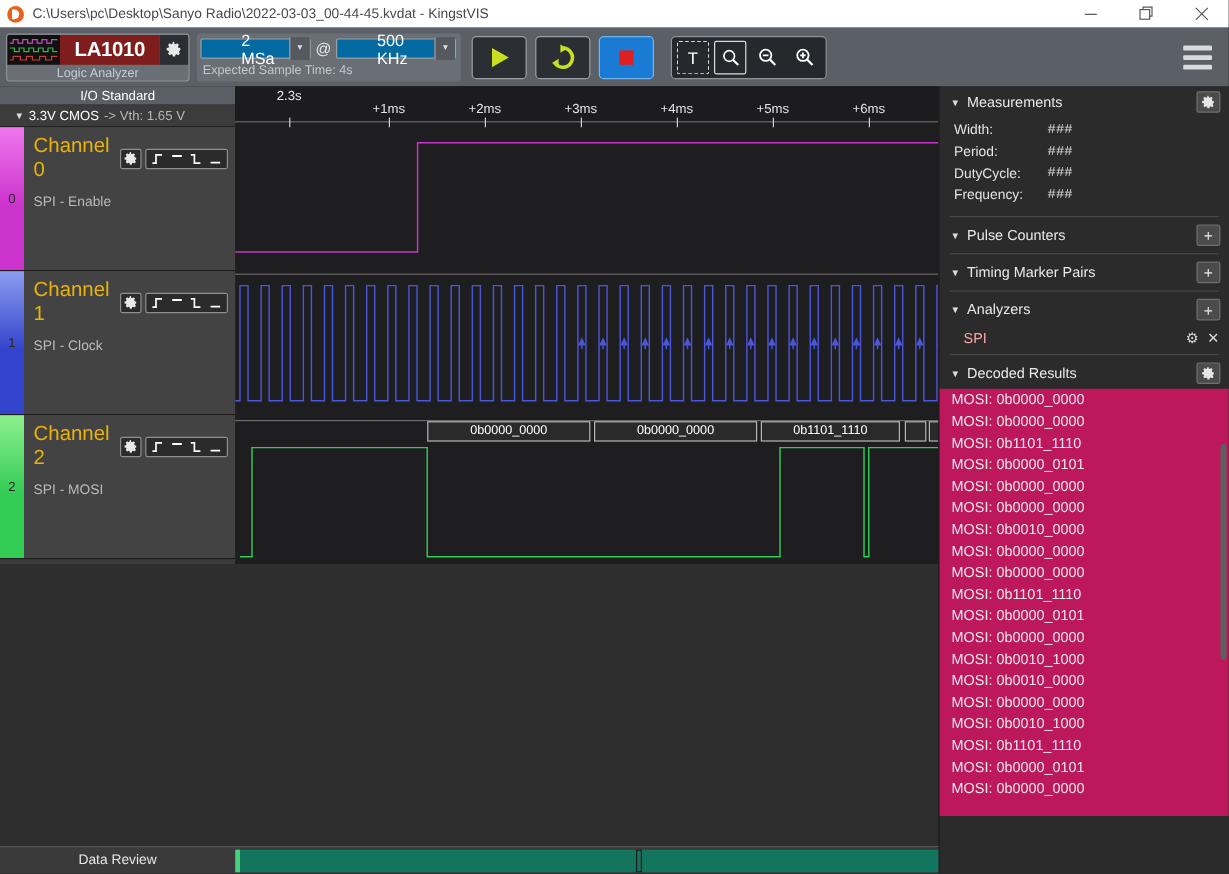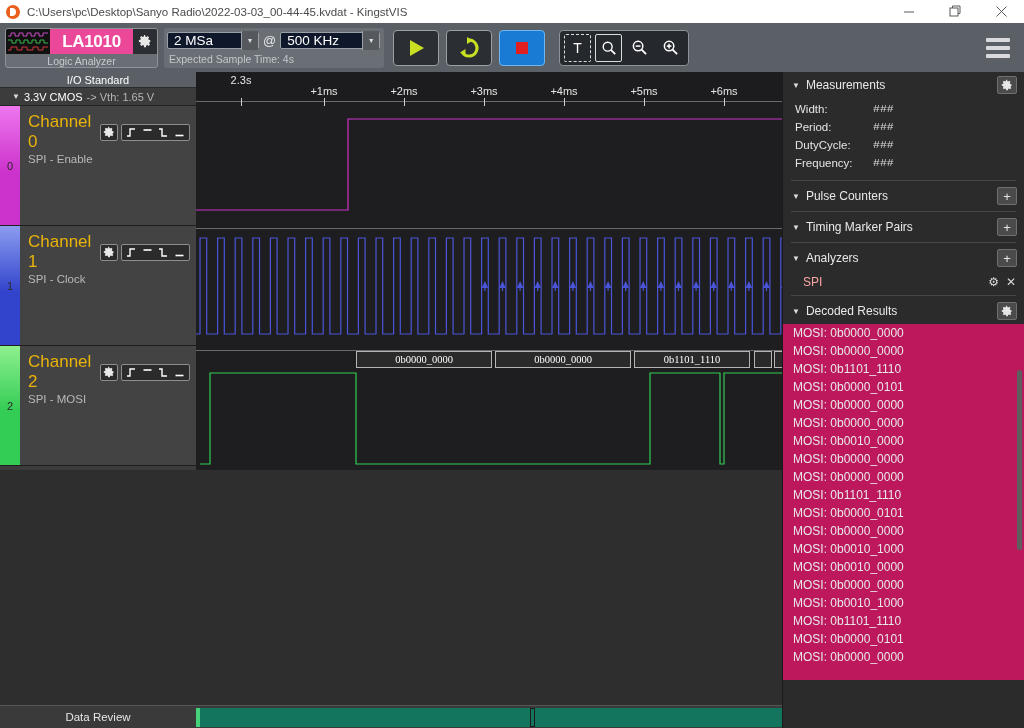--- a/index.html
+++ b/index.html
@@ -45,40 +45,40 @@
   }
   .dev-top { display: flex; align-items: center; height: 25px; }
   .dev-logo {
     width: 44px; height: 25px; background: #111; flex: none;
     display: flex; flex-direction: column; justify-content: space-around;
     padding: 2px 2px;
   }
   .wavemini { height: 5px; width: 40px; }
   .dev-name {
     flex: 1; color: #ffffff; font-size: 17px; font-weight: bold;
-    background: #ec4899; text-align: center; line-height: 25px;
+    background: #7f1d1d; text-align: center; line-height: 25px;
     letter-spacing: -0.3px;
   }
   .dev-gear {
     width: 24px; height: 25px; background: #2b2f33; color: #e8e8e8;
     display: flex; align-items: center; justify-content: center;
   }
   .dev-sub {
     height: 14px; color: #c7ccd1; font-size: 10.5px; text-align: center;
     line-height: 14px;
   }
   .samp-box {
     margin-left: 6px; width: 220px; height: 40px; background: #6a6f75;
     border-radius: 3px; display: flex; flex-direction: column;
     padding: 2px 3px;
   }
   .samp-row { display: flex; align-items: center; height: 22px; }
   .combo {
-    height: 17px; background: #0f172a; border: 1px solid #9aa0a6;
-    border-radius: 2px; display: flex; align-items: center;
+    height: 17px; background: #0369a1; border: 1px solid #9aa0a6;
+    border-radius: 2px; display: flex; align-items: center; padding-left: 27px;
   }
   .combo-val { color: #ffffff; font-size: 13.5px; padding: 0 6px; flex: 1; }
   .combo-arrow {
     width: 17px; height: 19px; background: #55595e;
     display: flex; align-items: center; justify-content: center;
     color: #ddd; font-size: 7px; border-left: 1px solid #9aa0a6;
   }
   .samp-at { color: #e3e6e9; font-size: 13px; margin: 0 4px; }
   .samp-note { color: #c2c7cc; font-size: 10.5px; padding-left: 2px; line-height: 14px; }
 
@@ -143,21 +143,21 @@
     border: 1px solid #8e8e8e; border-radius: 2px; display: flex;
     align-items: center; justify-content: center; color: #e8e8e8;
   }
   .trig-group {
     margin-left: 3px; height: 17px; background: #2b2b2b; border: 1px solid #8e8e8e;
     border-radius: 2px; display: flex; align-items: center; padding: 0 2px; gap: 1px;
   }
   .trig-btn {
     width: 15px; height: 15px; display: flex; align-items: center; justify-content: center;
   }
-  .chan-sub { color: #b9b9b9; font-size: 11.5px; margin-top: 1px; }
+  .chan-sub { color: #b9b9b9; font-size: 11.5px; margin-top: 11px; }
 
   
   .wavearea {
     position: absolute; left: 196px; top: 72px; width: 586px; height: 398px;
     background: #1e1e20;
   }
   .ruler {
     position: absolute; left: 0; top: 0; width: 586px; height: 30px;
     background: #1c1c1e; border-bottom: 1px solid #6a6a6a;
   }
@@ -170,21 +170,21 @@
     position: absolute; width: 1px; background: #cfcfcf; top: 26px; height: 8px;
   }
   .lane { position: absolute; left: 0; width: 586px; }
   .lane-sep {
     position: absolute; left: 0; width: 586px; height: 1px; background: #6a6a6a;
   }
   .wave-svg { position: absolute; left: 0; top: 0; display: block; }
   .databox {
     position: absolute; height: 17px; background: #2a2a2a;
     border: 1px solid #b5b5b5; color: #ffffff; font-size: 10.5px;
-    font-family: Liberation Serif, serif; text-align: center;
+    font-family: Liberation Sans, sans-serif; text-align: center;
     line-height: 15px; overflow: hidden; white-space: nowrap;
   }
   .canvas-blank {
     position: absolute; left: 0; top: 470px; width: 782px; height: 235px;
     background: #2e2e2e;
   }
 
   
   .rightpanel {
     position: absolute; left: 782px; top: 72px; width: 242px; height: 656px;

